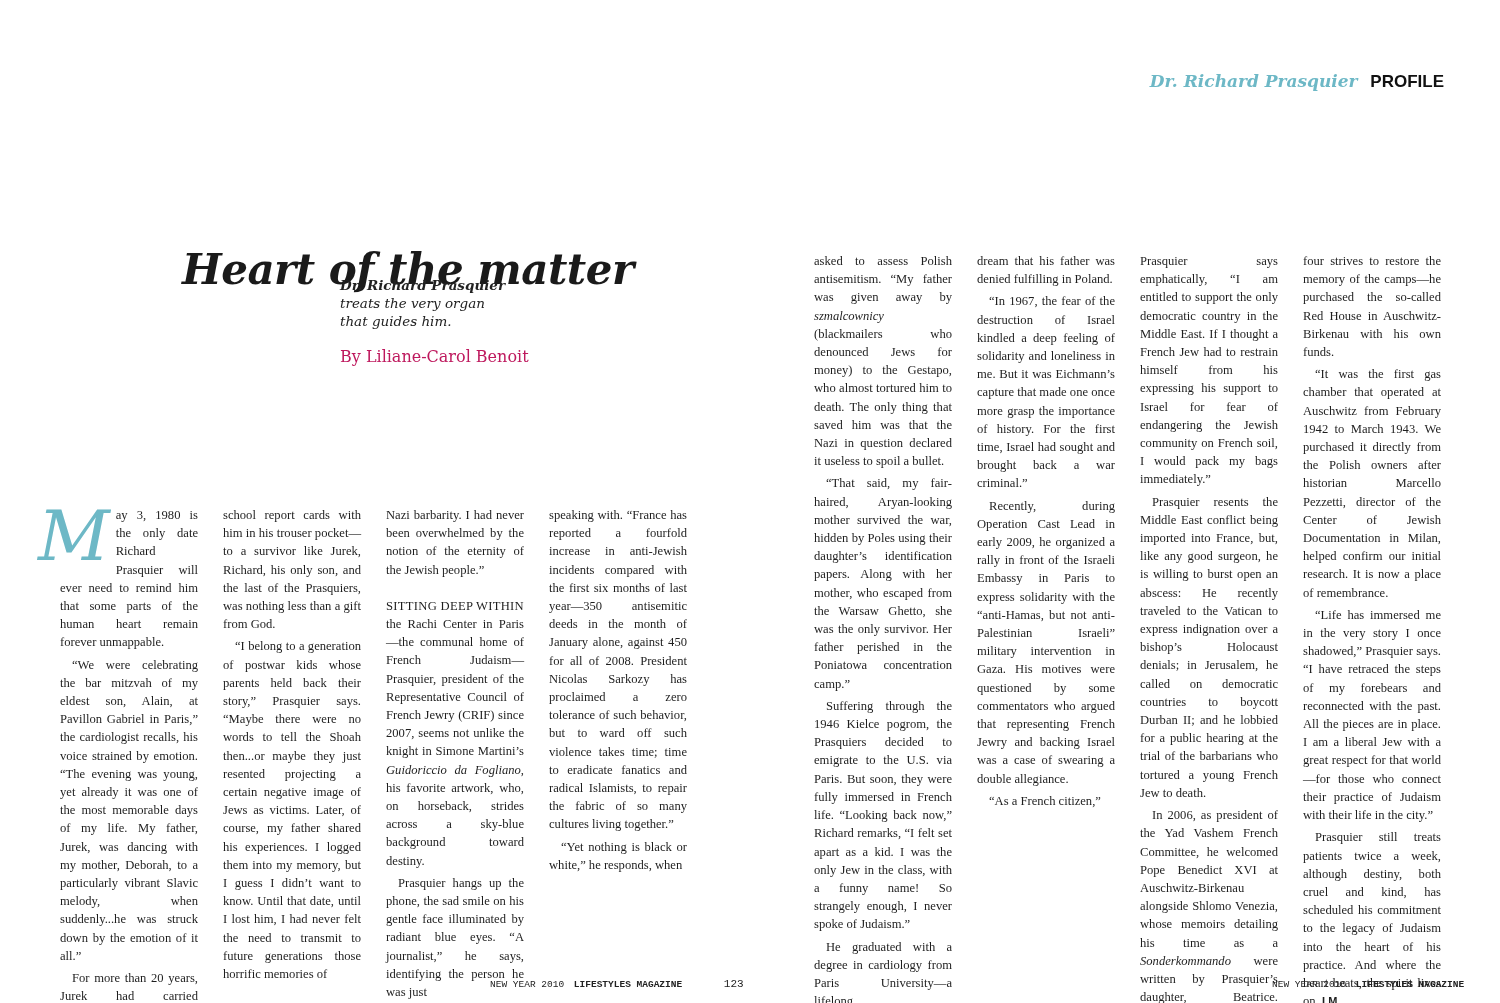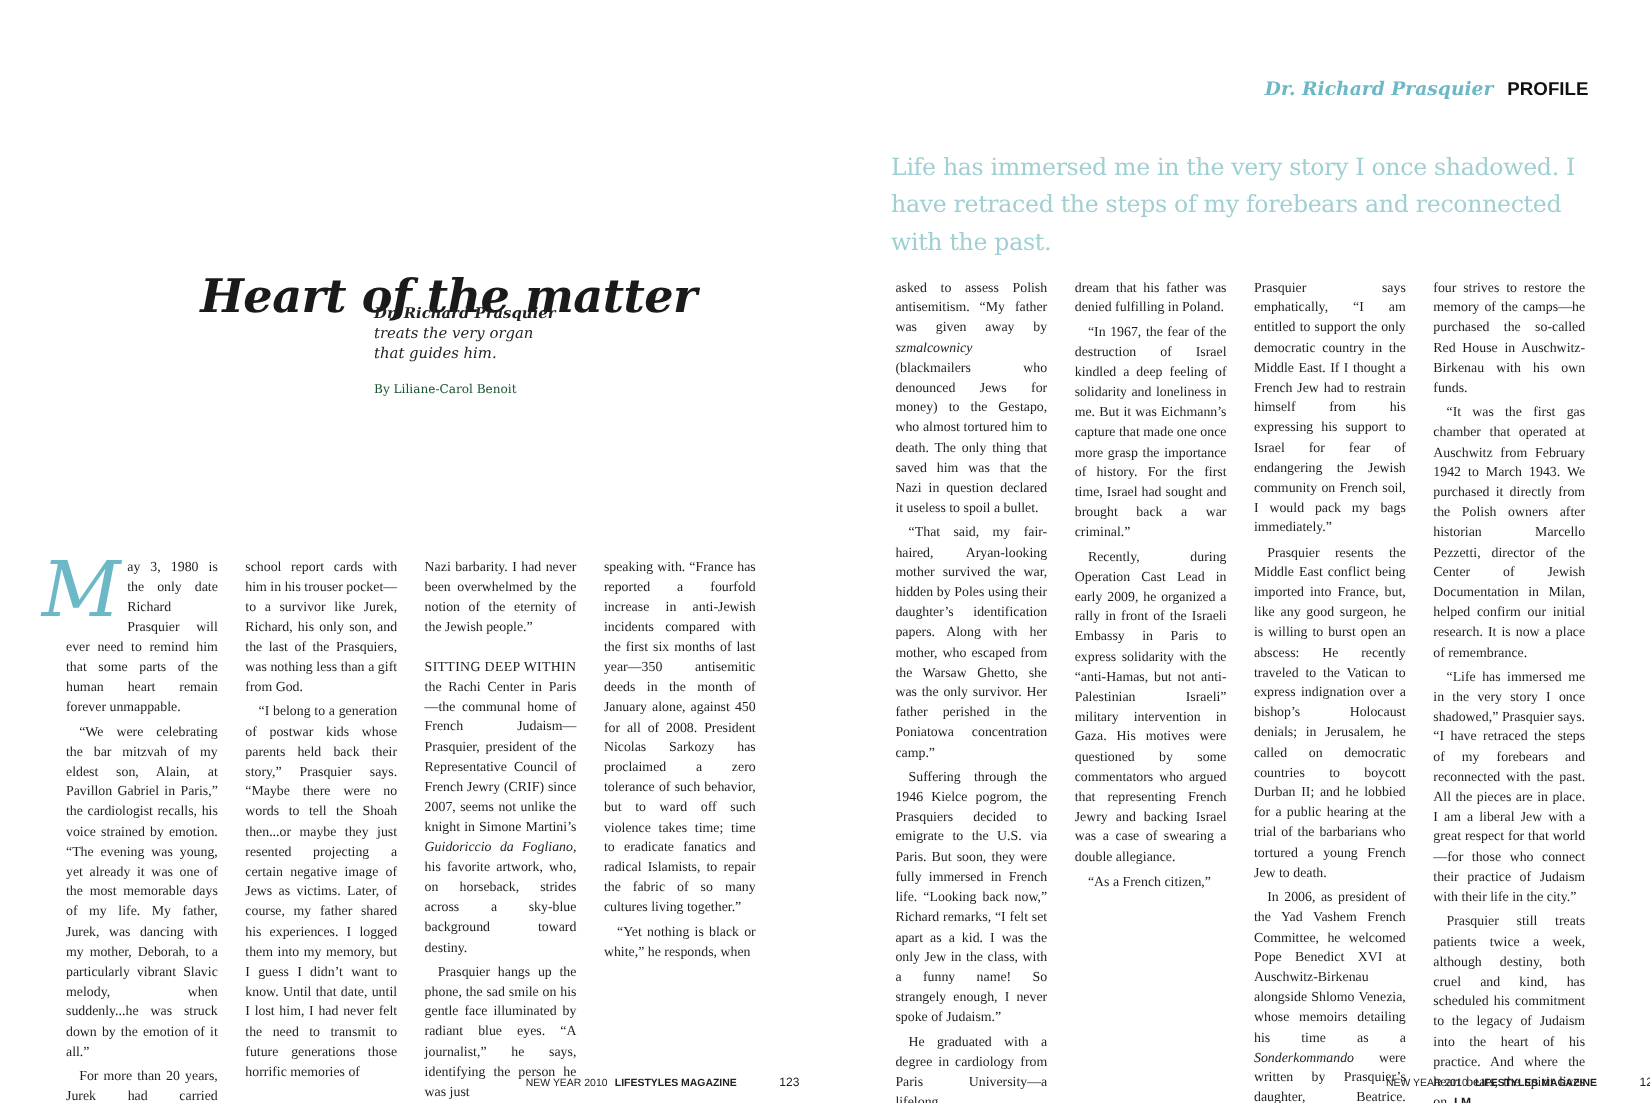--- a/index.html
+++ b/index.html
@@ -9,21 +9,21 @@
   .page-left { left: 0; width: 750px; }
   .page-right { left: 750px; width: 750px; }
 
   .running-head { position: absolute; top: 58px; right: 56px; font-size: 19px; white-space: nowrap; }
   .running-head .rh-name { font-family: "DejaVu Serif", serif; font-style: italic; font-weight: bold; color: #6db8c6; font-size: 17px; margin-right: 8px; }
   .running-head .rh-section { font-family: "Liberation Sans", sans-serif; font-weight: bold; color: #111; font-size: 17px; }
 
   .title { position: absolute; left: 182px; top: 205px; font-family: "DejaVu Serif", serif; font-style: italic; font-size: 42px; color: #1a1a1a; letter-spacing: -0.5px; white-space: nowrap; }
   .deck { position: absolute; left: 340px; top: 264px; font-family: "DejaVu Serif", serif; font-style: italic; font-size: 13.5px; line-height: 18px; color: #222; }
   .deck .deck-bold { font-weight: bold; }
-  .byline { position: absolute; left: 340px; top: 335px; font-family: "DejaVu Serif", serif; font-size: 11px; color: #14532d; white-space: nowrap; }
+  .byline { position: absolute; left: 340px; top: 335px; font-family: "DejaVu Serif", serif; font-size: 16px; color: #be185d; white-space: nowrap; }
 
   .pullquote { position: absolute; left: 60px; top: 124px; width: 640px; font-family: "DejaVu Serif", serif; font-size: 21.5px; line-height: 34px; color: #9fcfd2; letter-spacing: -0.3px; }
 
   .col { position: absolute; width: 146px; font-size: 12.6px; line-height: 18.2px; text-align: justify; hyphens: auto; }
   .col p { margin: 4px; text-indent: 12px; }
   .col p.noindent { text-indent: 0; }
   .col p.section-start { margin-top: 18px; text-indent: 0; }
   .col .smallcaps { text-transform: uppercase; letter-spacing: 0.3px; }
   .col em { font-style: italic; }
 
@@ -32,21 +32,21 @@
   .lc1 { left: 56px; top: 490px; }
   .lc2 { left: 219px; top: 490px; }
   .lc3 { left: 382px; top: 490px; }
   .lc4 { left: 545px; top: 490px; }
 
   .rc1 { left: 60px; top: 236px; }
   .rc2 { left: 223px; top: 236px; }
   .rc3 { left: 386px; top: 236px; }
   .rc4 { left: 549px; top: 236px; }
 
-  .footer { position: absolute; top: 966px; font-family: Liberation Sans, sans-serif; font-size: 9.5px; color: #222; white-space: nowrap; }
+  .footer { position: absolute; top: 966px; font-family: Liberation Mono, monospace; font-size: 9.5px; color: #222; white-space: nowrap; margin-left: 12px; }
   .footer .f-issue { margin-right: 4px; }
   .footer .f-mag { font-weight: bold; }
   .footer .f-page { display: inline-block; margin-left: 36px; font-size: 11px; }
   .page-left .footer { left: 478px; }
   .page-right .footer { left: 510px; }
   .endmark { font-family: "Liberation Sans", sans-serif; font-weight: bold; font-size: 11px; letter-spacing: -0.5px; }
 </style>
 </head>
 <body>
 
@@ -87,21 +87,20 @@
     <span class="f-page">123</span>
   </div>
 </div>
 
 <div class="page page-right">
   <div class="running-head">
     <span class="rh-name">Dr. Richard Prasquier</span>
     <span class="rh-section">PROFILE</span>
   </div>
 
-  <div class="pullquote">Life has immersed me in the very story I once shadowed. I have retraced the steps of my forebears and reconnected with the past.</div>
 
   <div class="col rc1">
     <p class="noindent"><span>asked to assess Polish antisemitism. “My father was given away by </span><em>szmalcownicy</em><span> (blackmailers who denounced Jews for money) to the Gestapo, who almost tortured him to death. The only thing that saved him was that the Nazi in question declared it useless to spoil a bullet.</span></p>
     <p>“That said, my fair-haired, Aryan-looking mother survived the war, hidden by Poles using their daughter’s identification papers. Along with her mother, who escaped from the Warsaw Ghetto, she was the only survivor. Her father perished in the Poniatowa concentration camp.”</p>
     <p>Suffering through the 1946 Kielce pogrom, the Prasquiers decided to emigrate to the U.S. via Paris. But soon, they were fully immersed in French life. “Looking back now,” Richard remarks, “I felt set apart as a kid. I was the only Jew in the class, with a funny name! So strangely enough, I never spoke of Judaism.”</p>
     <p>He graduated with a degree in cardiology from Paris University—a lifelong</p>
   </div>
 
   <div class="col rc2">
     <p class="noindent">dream that his father was denied fulfilling in Poland.</p>

